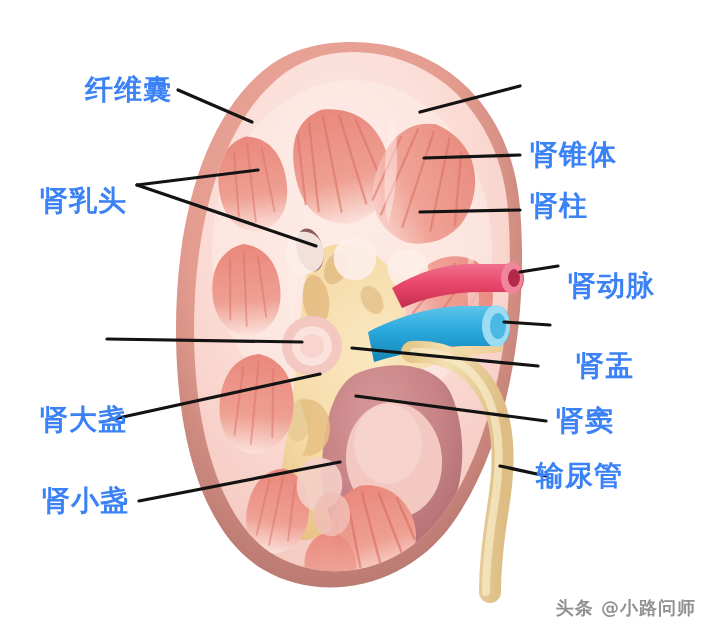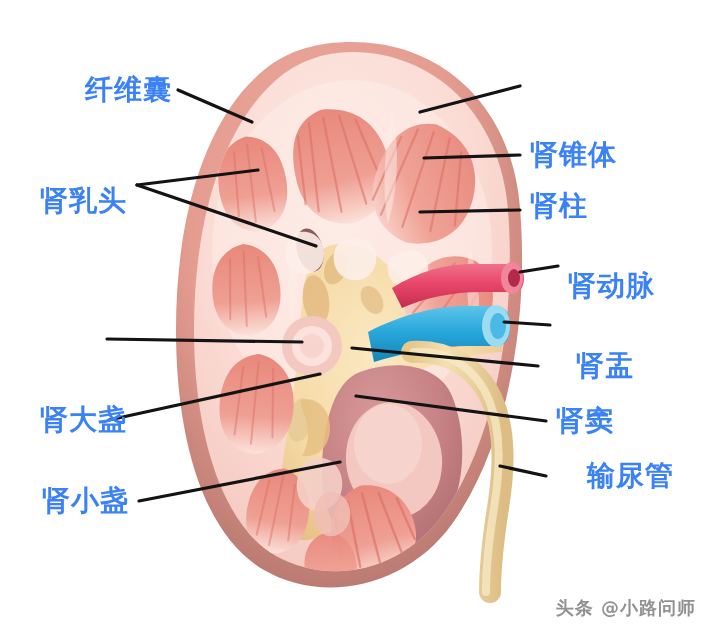--- a/index.html
+++ b/index.html
@@ -346,17 +346,17 @@
   <div class="lbl lbl-left" style="left:85px;  top:76px;">纤维囊</div>
   <div class="lbl lbl-left" style="left:40px;  top:187px;">肾乳头</div>
   <div class="lbl lbl-left" style="left:0;  top:406px;margin-left:40px;">肾大盏</div>
   <div class="lbl lbl-left" style="left:42px;  top:487px;">肾小盏</div>
 
   <div class="lbl lbl-right" style="left:530px; top:141px;">肾锥体</div>
   <div class="lbl lbl-right" style="left:530px; top:192px;">肾柱</div>
   <div class="lbl lbl-right" style="left:568px; top:236px;margin-top:36px;">肾动脉</div>
   <div class="lbl lbl-right" style="left:548px; top:352px;margin-left:28px;">肾盂</div>
   <div class="lbl lbl-right" style="left:556px; top:407px;text-align:right;">肾窦</div>
-  <div class="lbl lbl-right" style="left:587px; top:462px;">输尿管</div>
+  <div class="lbl lbl-right" style="left:536px; top:462px;">输尿管</div>
 
   <div id="watermark">头条 @小路问师</div>
 
 </div>
 
 </body></html>

